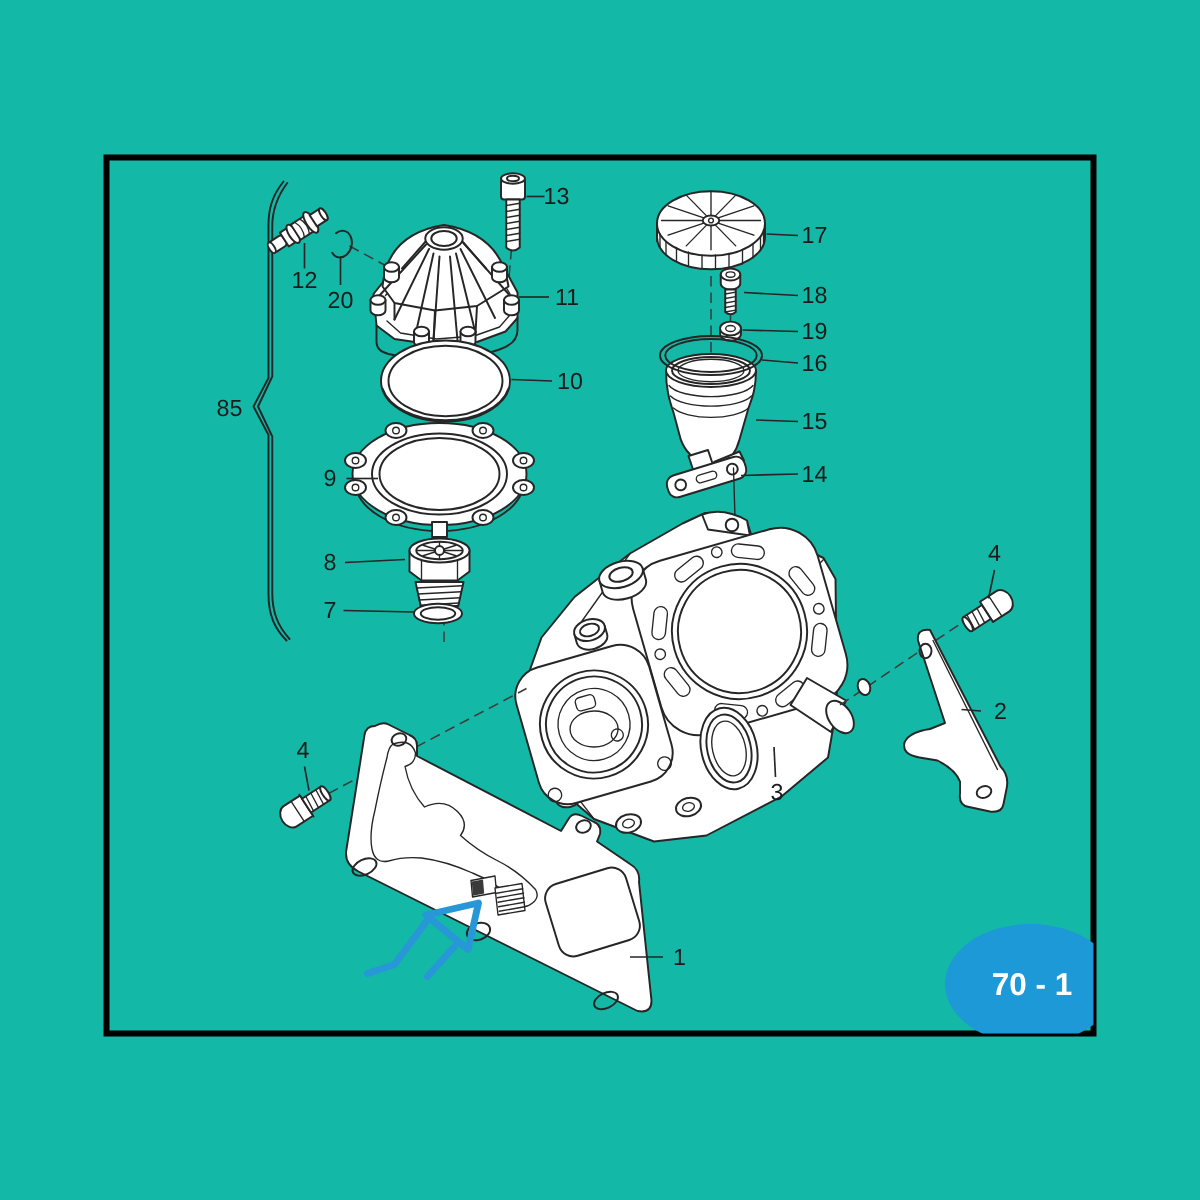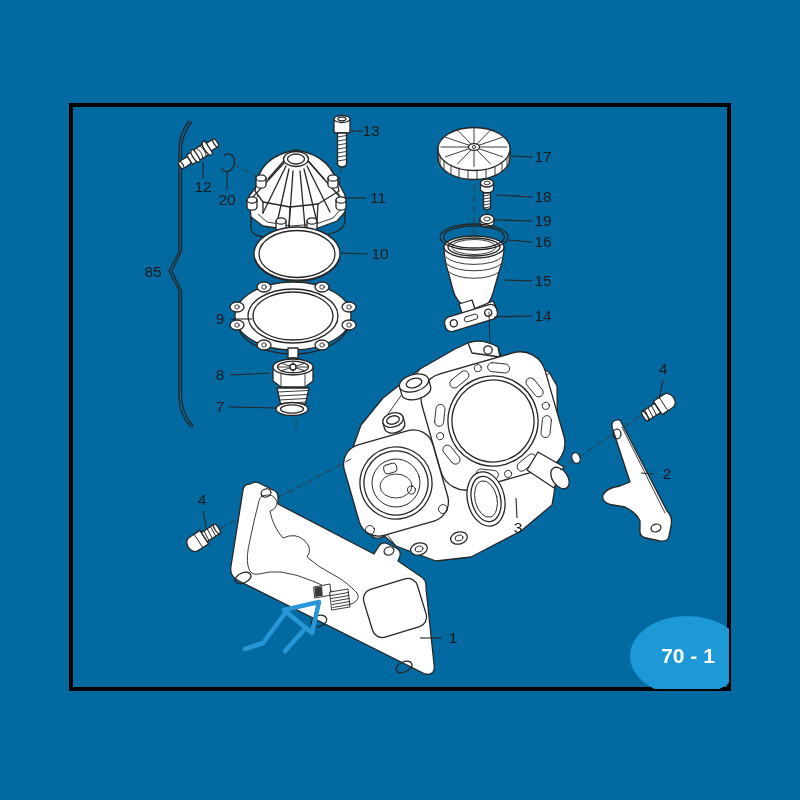--- a/index.html
+++ b/index.html
@@ -1,16 +1,16 @@
 <!DOCTYPE html>
 <html><head>
 <meta charset="utf-8">
 <style>
   html,body{margin:0;padding:0;background:#ffffff;}
-  .stage{position:relative;width:800px;height:800px;background:#0369a1;overflow:hidden;
+  .stage{position:relative;width:800px;height:800px;background:#14b8a6;overflow:hidden;
          font-family:"Liberation Sans",sans-serif;}
   svg{position:absolute;left:0;top:0;}
   .s{fill:none;stroke:#262626;stroke-width:1.3;stroke-linecap:round;stroke-linejoin:round;}
   .f{fill:#ffffff;stroke:#262626;stroke-width:1.3;stroke-linecap:round;stroke-linejoin:round;}
   .t{stroke-width:0.9;}
   .d{fill:none;stroke:#3a3a3a;stroke-width:1;stroke-dasharray:7 4;}
   .ld{fill:none;stroke:#262626;stroke-width:1.1;}
   .lbl{font-family:"Liberation Sans",sans-serif;font-size:15.5px;fill:#1b1b1b;text-anchor:middle;}
   .badge-txt{font-family:"Liberation Sans",sans-serif;font-size:21px;font-weight:bold;text-anchor:middle;}
   .arrow{fill:none;stroke-width:4.6;stroke-linecap:round;stroke-linejoin:round;}

